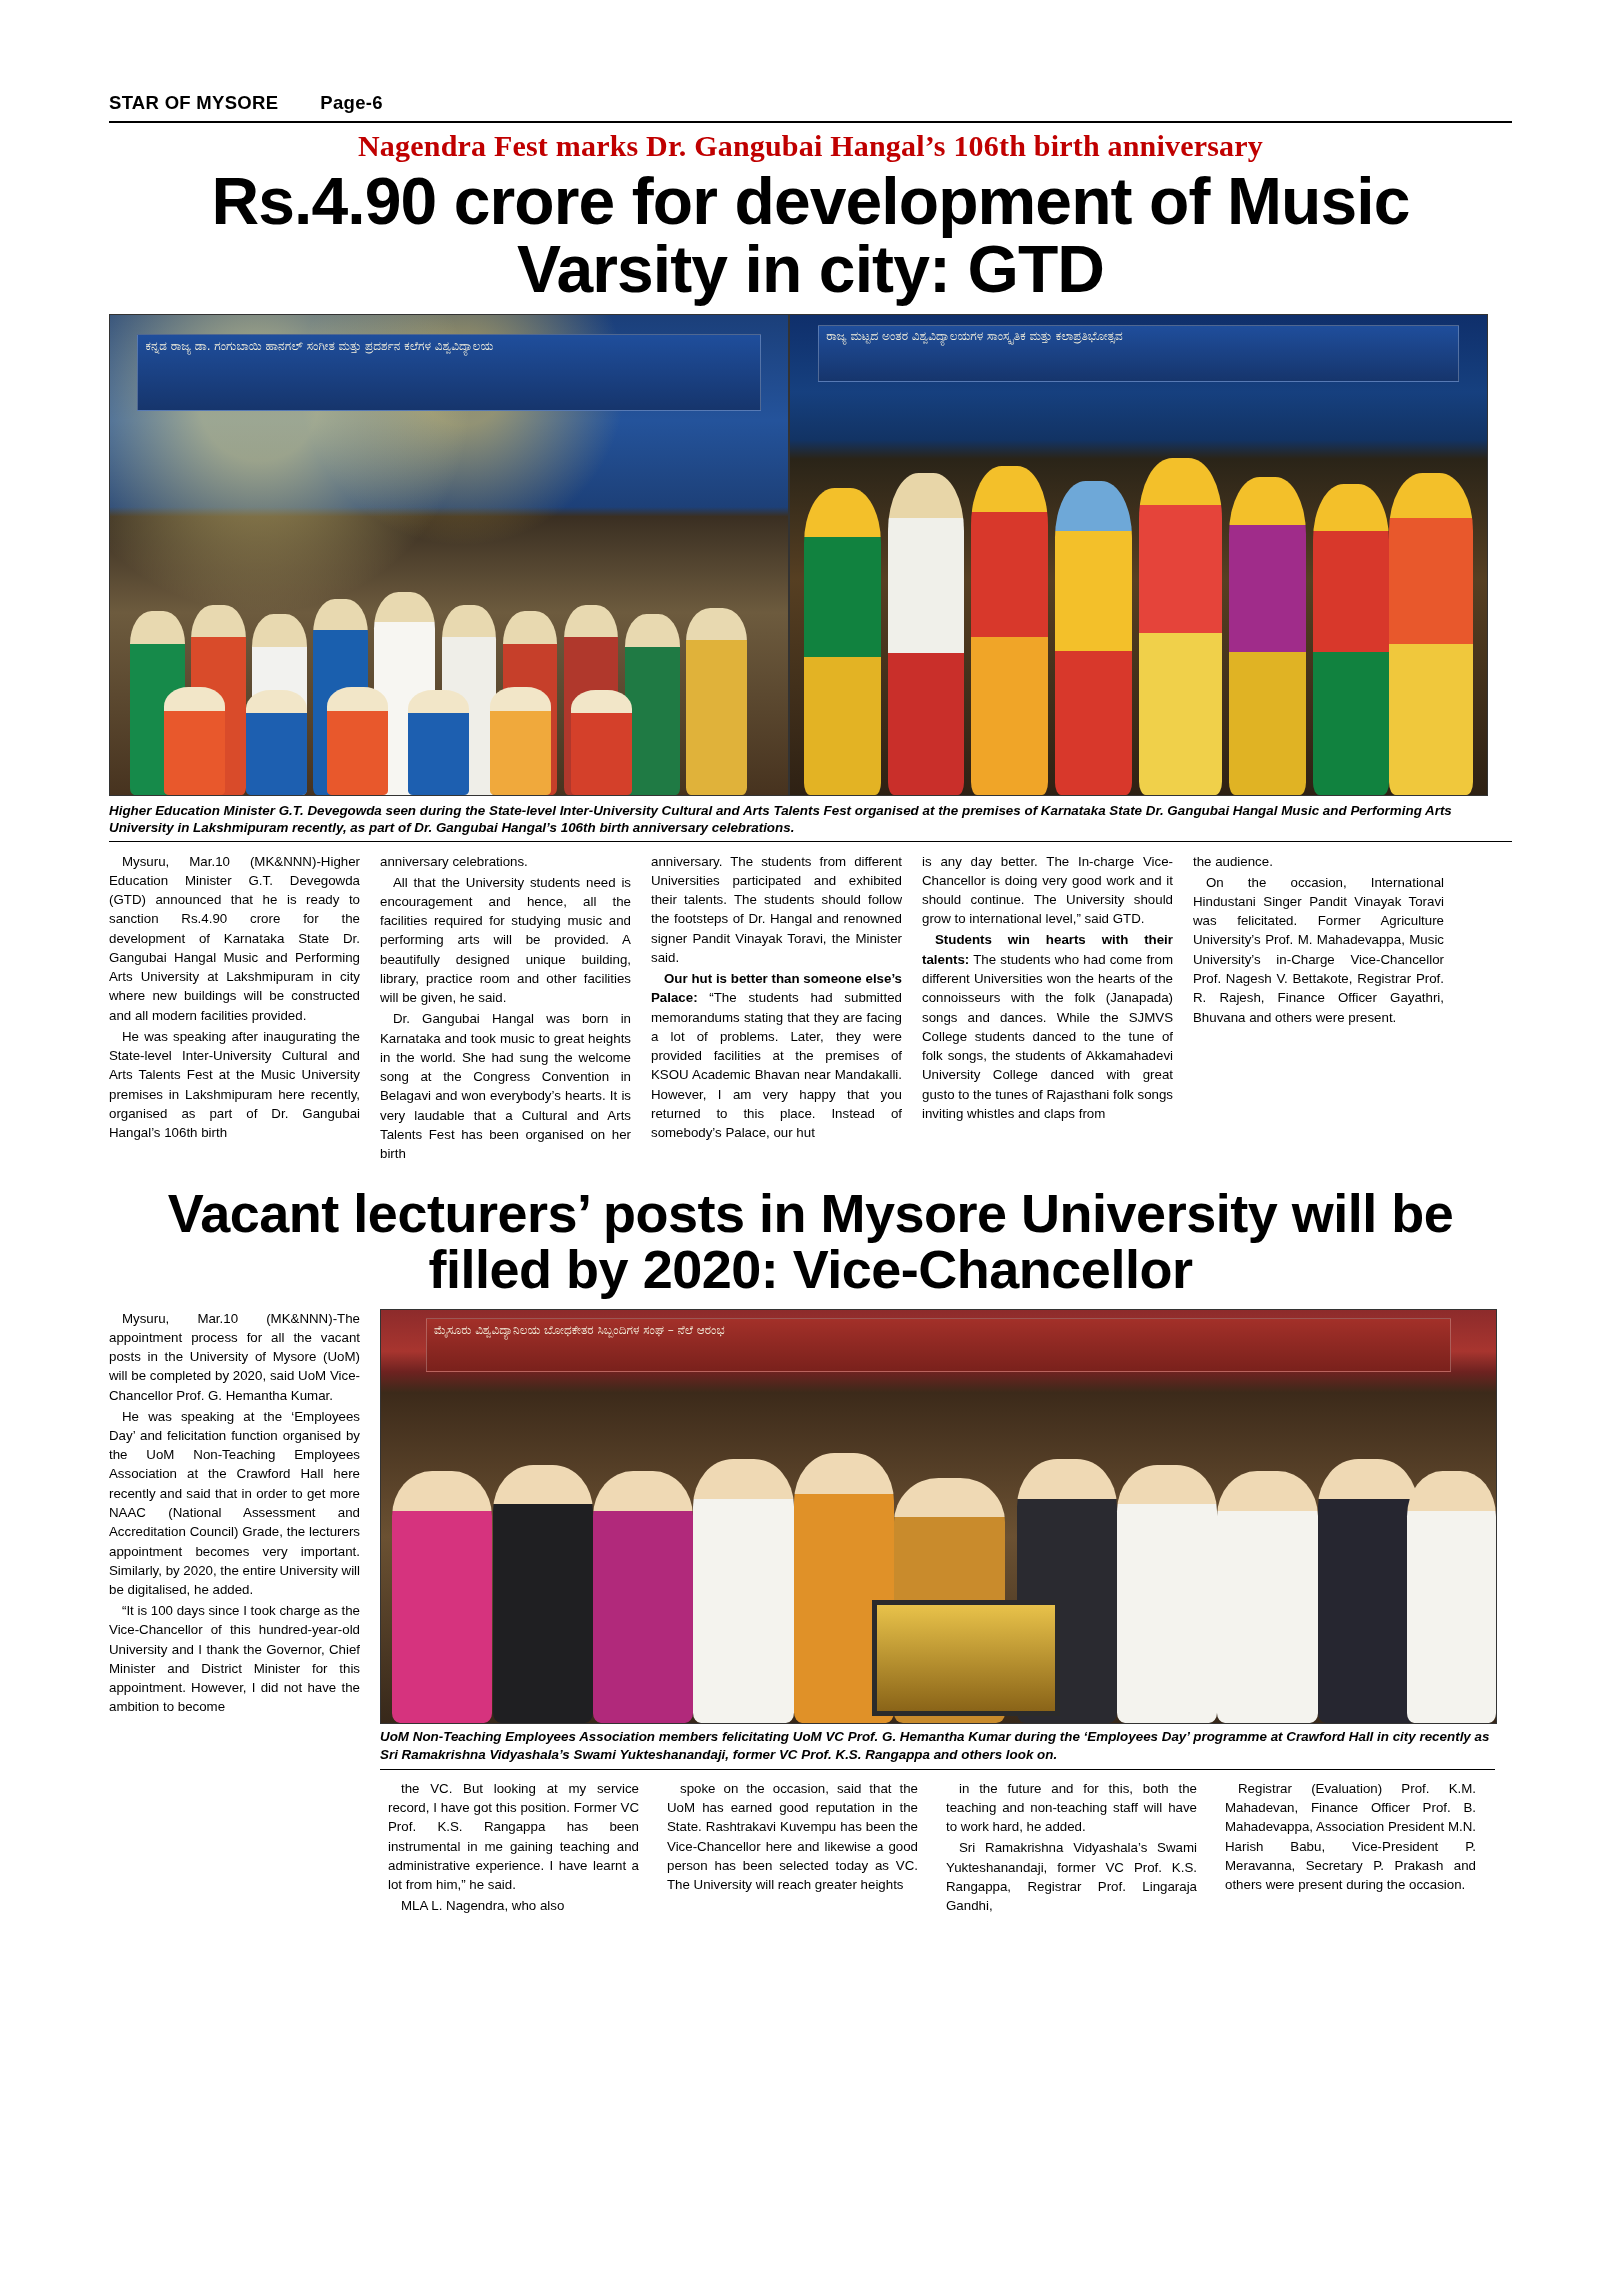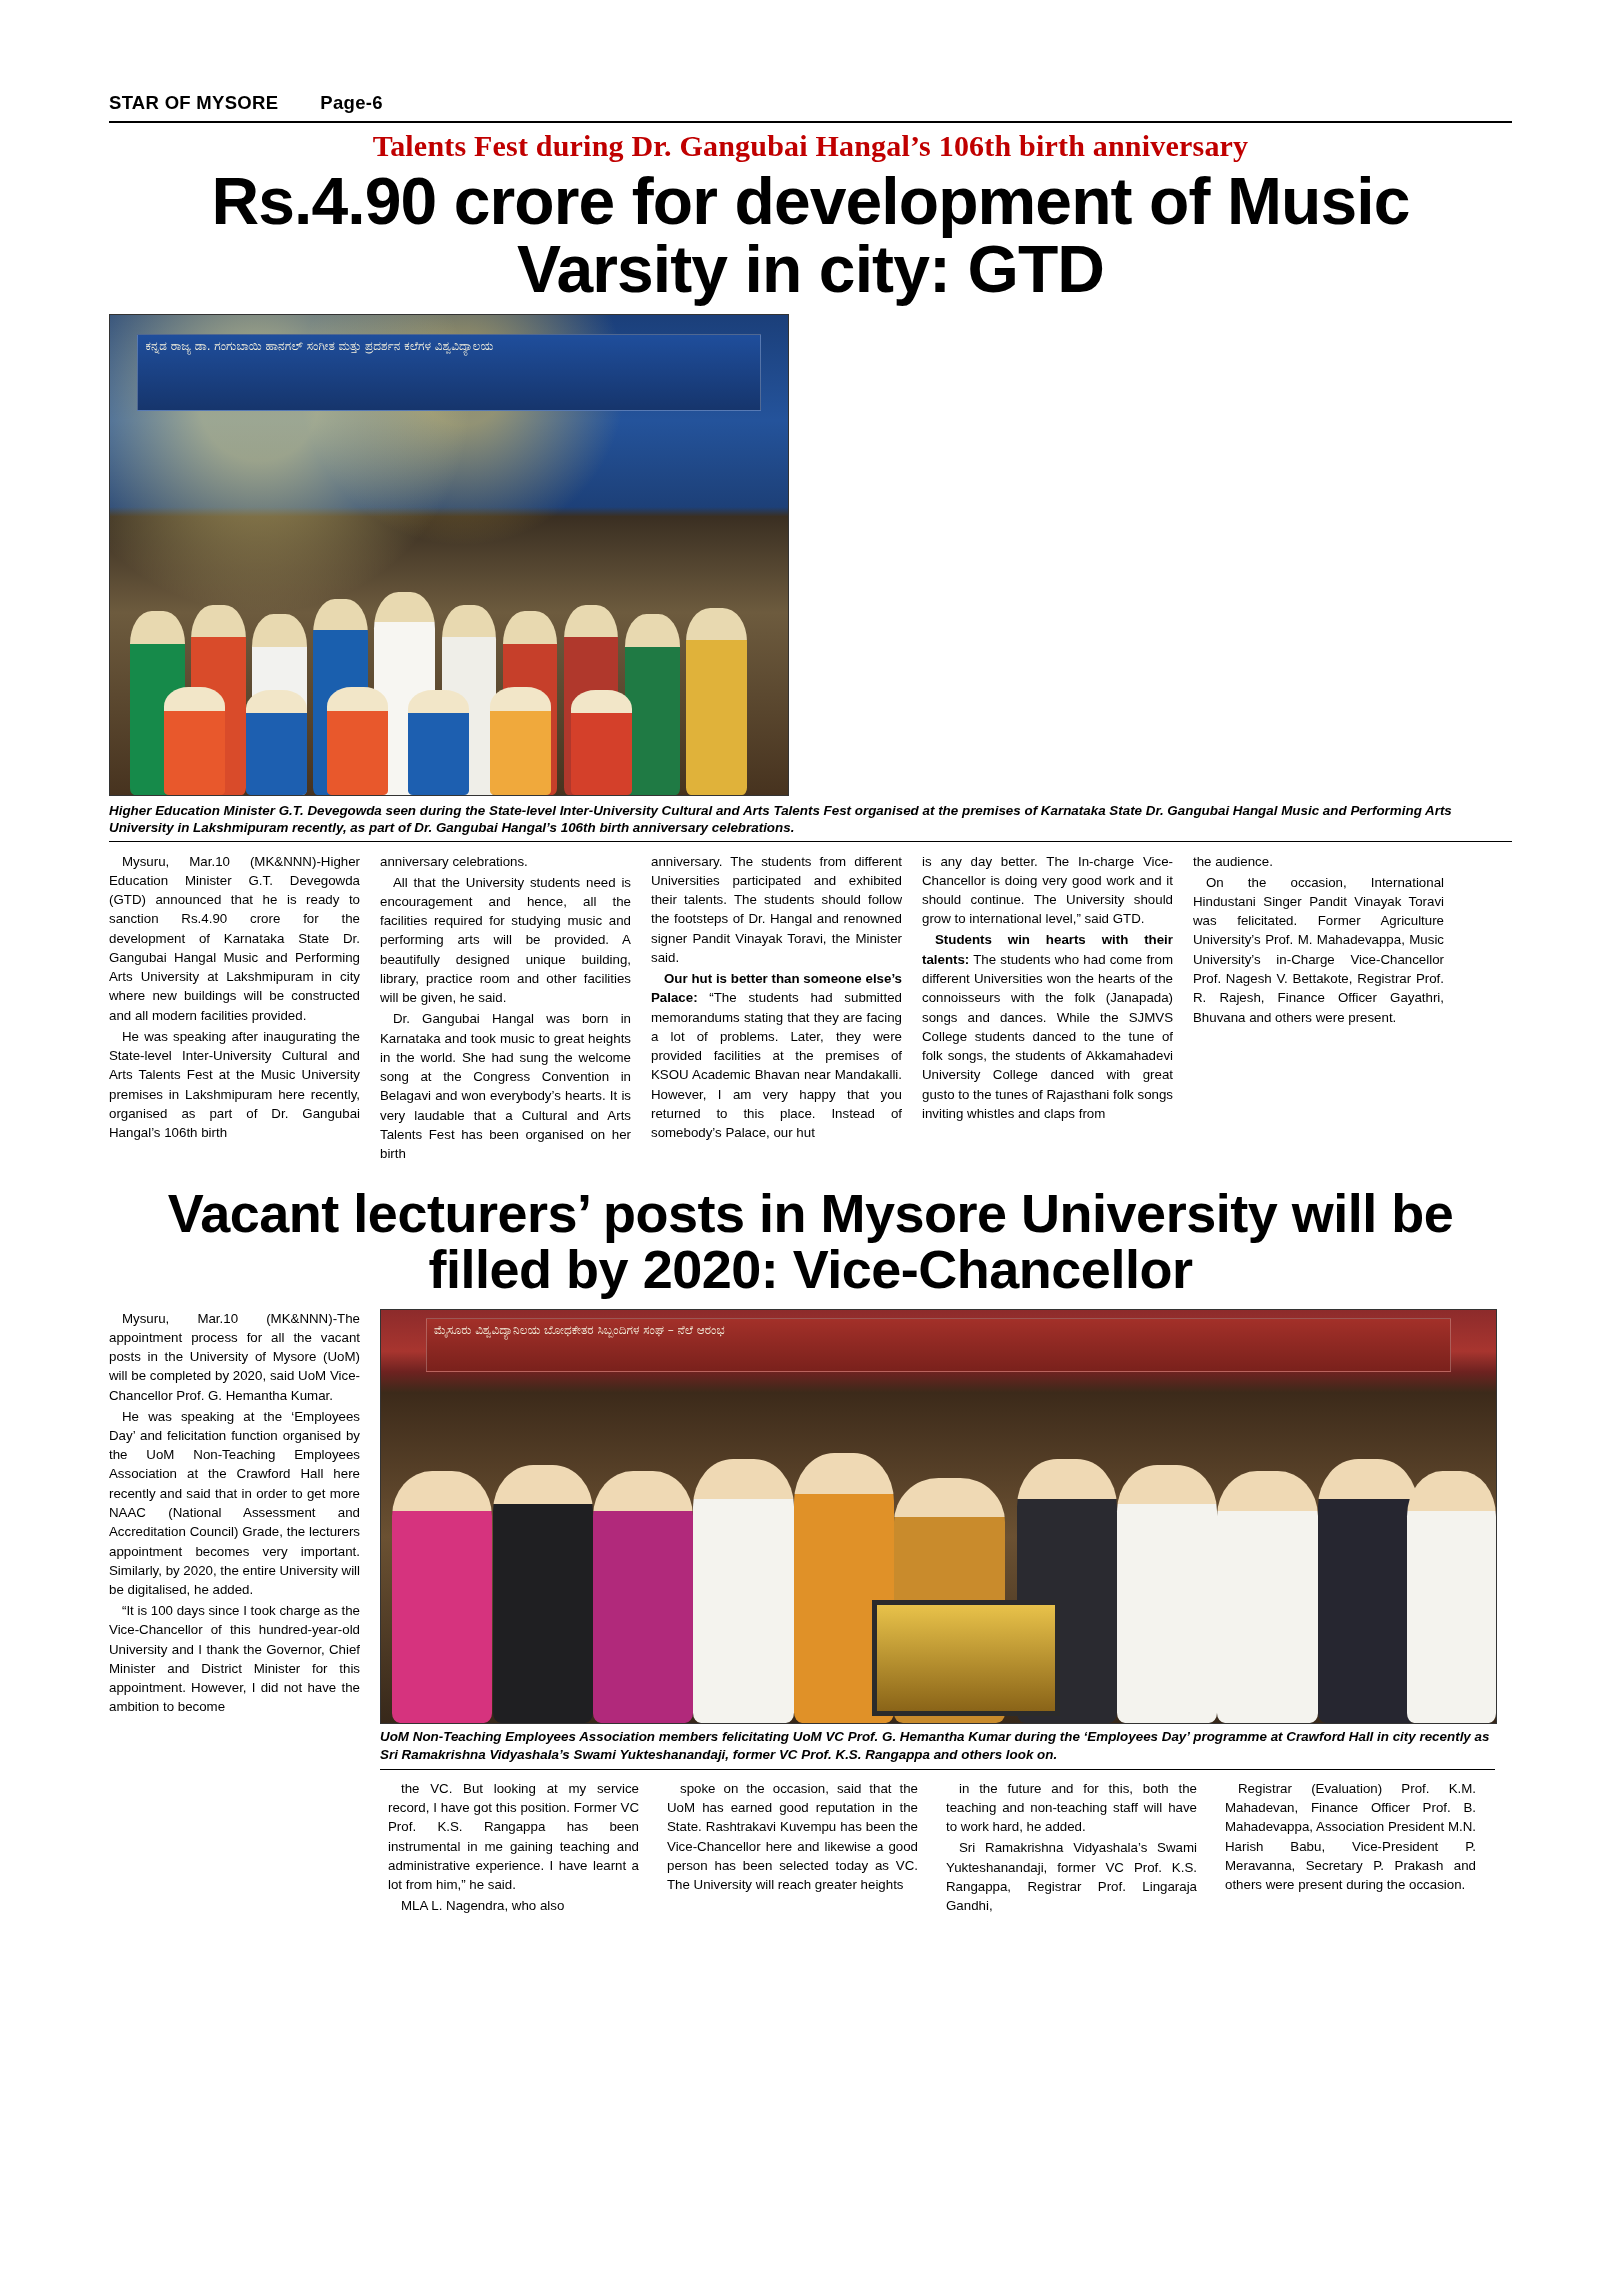--- a/index.html
+++ b/index.html
@@ -192,21 +192,21 @@
 <body>
 
 <div class="page">
 
   <div class="masthead">
     <div class="paper-name">STAR OF MYSORE</div>
     <div class="page-number">Page-6</div>
   </div>
   <div class="rule-thick"></div>
 
-  <div class="kicker">Talents Fest during Dr. Gangubai Hangal’s 106th birth anniversary</div>
+  <div class="kicker">Nagendra Fest marks Dr. Gangubai Hangal’s 106th birth anniversary</div>
   <div class="headline-1">Rs.4.90 crore for development of Music Varsity in city: GTD</div>
 
   <div class="photo-row">
     <div class="photo photo-left">
       <div class="stage-a">
         <div class="banner">ಕನ್ನಡ ರಾಜ್ಯ ಡಾ. ಗಂಗುಬಾಯಿ ಹಾನಗಲ್ ಸಂಗೀತ ಮತ್ತು ಪ್ರದರ್ಶನ ಕಲೆಗಳ ವಿಶ್ವವಿದ್ಯಾಲಯ</div>
         <div class="figures">
           <div class="fig" style="left:3%;  width:8%;  height:58%; background:linear-gradient(180deg,#e8d9b0 0 18%, #168a4a 18% 100%);"></div>
           <div class="fig" style="left:12%; width:8%;  height:60%; background:linear-gradient(180deg,#e8d9b0 0 17%, #d94b2a 17% 100%);"></div>
           <div class="fig" style="left:21%; width:8%;  height:57%; background:linear-gradient(180deg,#e8d9b0 0 18%, #f2f2ef 18% 100%);"></div>
@@ -220,20 +220,35 @@
           <div class="fig" style="left:8%;  width:9%;  height:34%; background:linear-gradient(180deg,#f2e6c8 0 22%, #e8582c 22% 100%);"></div>
           <div class="fig" style="left:20%; width:9%;  height:33%; background:linear-gradient(180deg,#f2e6c8 0 22%, #1d5fb0 22% 100%);"></div>
           <div class="fig" style="left:32%; width:9%;  height:34%; background:linear-gradient(180deg,#f2e6c8 0 22%, #e8582c 22% 100%);"></div>
           <div class="fig" style="left:44%; width:9%;  height:33%; background:linear-gradient(180deg,#f2e6c8 0 22%, #1d5fb0 22% 100%);"></div>
           <div class="fig" style="left:56%; width:9%;  height:34%; background:linear-gradient(180deg,#f2e6c8 0 22%, #f0a93c 22% 100%);"></div>
           <div class="fig" style="left:68%; width:9%;  height:33%; background:linear-gradient(180deg,#f2e6c8 0 22%, #d4402a 22% 100%);"></div>
         </div>
       </div>
     </div>
 
+    <div class="photo photo-right">
+      <div class="stage-b">
+        <div class="banner" style="top:2%; height:12%;">ರಾಜ್ಯ ಮಟ್ಟದ ಅಂತರ ವಿಶ್ವವಿದ್ಯಾಲಯಗಳ ಸಾಂಸ್ಕೃತಿಕ ಮತ್ತು ಕಲಾಪ್ರತಿಭೋತ್ಸವ</div>
+        <div class="figures" style="height:78%;">
+          <div class="fig" style="left:2%;  width:11%; height:82%; background:linear-gradient(180deg,#f3c02a 0 16%, #11823f 16% 55%, #e3b324 55% 100%);"></div>
+          <div class="fig" style="left:14%; width:11%; height:86%; background:linear-gradient(180deg,#e8d6a8 0 14%, #f0f0ea 14% 56%, #c92f2a 56% 100%);"></div>
+          <div class="fig" style="left:26%; width:11%; height:88%; background:linear-gradient(180deg,#f3c02a 0 14%, #d8382b 14% 52%, #f0a528 52% 100%);"></div>
+          <div class="fig" style="left:38%; width:11%; height:84%; background:linear-gradient(180deg,#6ea8d8 0 16%, #f3c02a 16% 54%, #d8382b 54% 100%);"></div>
+          <div class="fig" style="left:50%; width:12%; height:90%; background:linear-gradient(180deg,#f3c02a 0 14%, #e5443a 14% 52%, #f0d04a 52% 100%);"></div>
+          <div class="fig" style="left:63%; width:11%; height:85%; background:linear-gradient(180deg,#f3c02a 0 15%, #a02c8a 15% 55%, #e0b324 55% 100%);"></div>
+          <div class="fig" style="left:75%; width:11%; height:83%; background:linear-gradient(180deg,#f3c02a 0 15%, #d8382b 15% 54%, #11823f 54% 100%);"></div>
+          <div class="fig" style="left:86%; width:12%; height:86%; background:linear-gradient(180deg,#f3c02a 0 14%, #e8582c 14% 53%, #f0c83c 53% 100%);"></div>
+        </div>
+      </div>
+    </div>
   </div>
 
   <div class="caption-block">Higher Education Minister G.T. Devegowda seen during the State-level Inter-University Cultural and Arts Talents Fest organised at the premises of Karnataka State Dr. Gangubai Hangal Music and Performing Arts University in Lakshmipuram recently, as part of Dr. Gangubai Hangal’s 106th birth anniversary celebrations.</div>
 
   <div class="cols">
     <div class="col">
       <p class="first">Mysuru, Mar.10 (MK&amp;NNN)-Higher Education Minister G.T. Devegowda (GTD) announced that he is ready to sanction Rs.4.90 crore for the development of Karnataka State Dr. Gangubai Hangal Music and Performing Arts University at Lakshmipuram in city where new buildings will be constructed and all modern facilities provided.</p>
       <p>He was speaking after inaugurating the State-level Inter-University Cultural and Arts Talents Fest at the Music University premises in Lakshmipuram here recently, organised as part of Dr. Gangubai Hangal’s 106th birth</p>
     </div>
     <div class="col">

